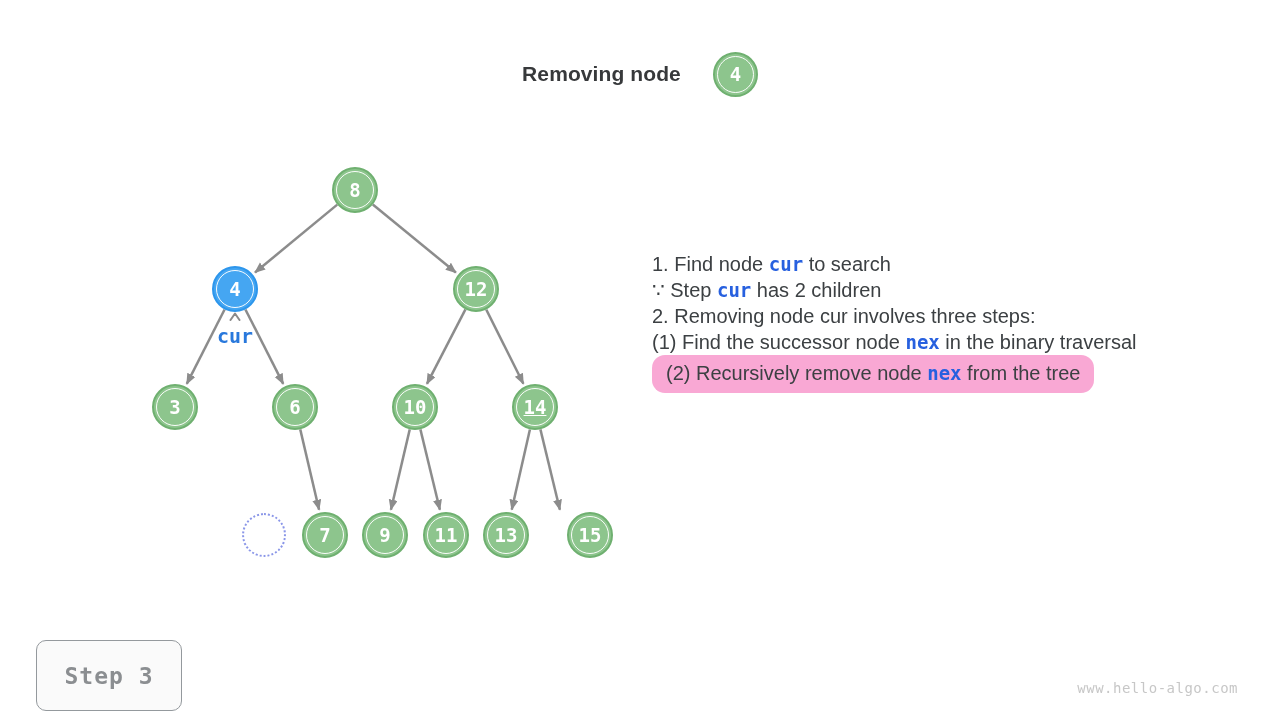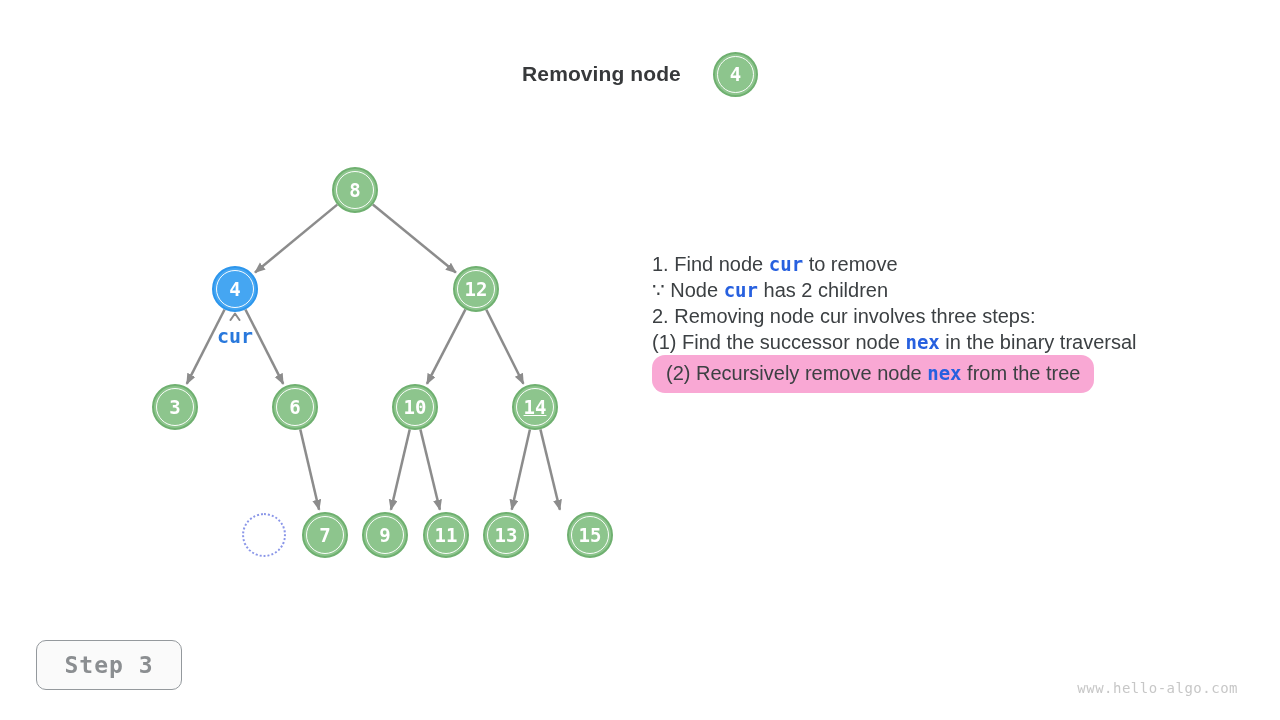--- a/index.html
+++ b/index.html
@@ -52,21 +52,21 @@
   .code{
     font-family:"DejaVu Sans Mono",monospace;font-weight:700;
     color:var(--code_blue);font-size:19px;
   }
   #note-line5{
     display:inline-block;background:#f9a8d4;border-radius:13px;
     padding:5px 14px 7px 14px;margin-left:-14px;
   }
   
   #step-badge{
-    position:absolute;left:36px;top:640px;width:146px;height:50px;box-sizing:border-box;
+    position:absolute;left:36px;top:640px;width:146px;height:71px;box-sizing:border-box;
     background:#fafafa;border:1.5px solid #94999d;border-radius:10px;
     display:flex;align-items:center;justify-content:center;
     font-family:"DejaVu Sans Mono",monospace;font-weight:700;font-size:23px;
     color:#8b8e91;letter-spacing:1px;
   }
   
   #watermark{
     position:absolute;right:42px;bottom:24px;
     font-family:"DejaVu Sans Mono",monospace;font-size:14px;color:#c7c7c7;letter-spacing:.5px;margin-left:8px;
   }
@@ -146,22 +146,22 @@
   <div id="ghost-node"></div>
 
   <div id="cur-pointer">
     <svg width="14" height="9" viewBox="0 0 14 9">
       <polyline points="2.5,8 7,1.5 11.5,8" fill="none" stroke="#8a8a8a" stroke-width="2" stroke-linecap="round" stroke-linejoin="round"></polyline>
     </svg>
     <div id="cur-pointer-label">cur</div>
   </div>
 
   <div id="notes">
-    <p id="note-line1"><span>1. Find node </span><span class="code">cur</span><span> to remove</span></p>
-    <p id="note-line2"><span>∵ Node </span><span class="code">cur</span><span> has 2 children</span></p>
+    <p id="note-line1"><span>1. Find node </span><span class="code">cur</span><span> to search</span></p>
+    <p id="note-line2"><span>∵ Step </span><span class="code">cur</span><span> has 2 children</span></p>
     <p id="note-line3">2. Removing node cur involves three steps:</p>
     <p id="note-line4"><span>(1) Find the successor node </span><span class="code">nex</span><span> in the binary traversal</span></p>
     <p id="note-line5"><span>(2) Recursively remove node </span><span class="code">nex</span><span> from the tree</span></p>
   </div>
 
   <div id="step-badge">Step 3</div>
 
   <div id="watermark">www.hello-algo.com</div>
 
 </div>

